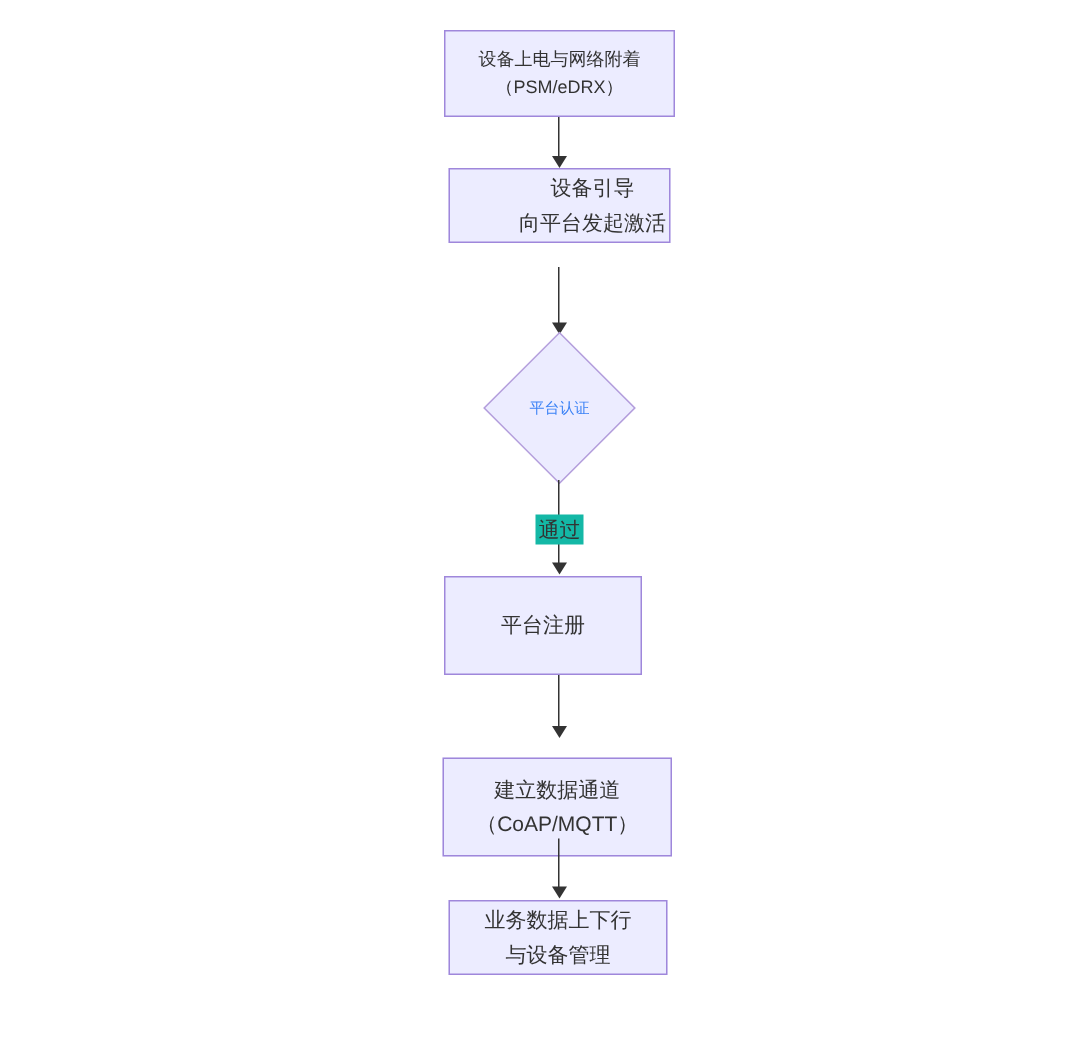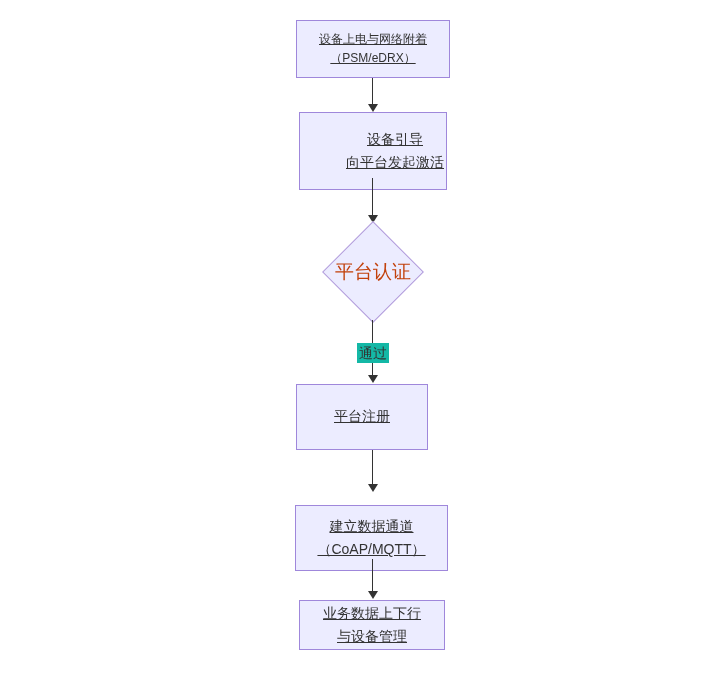--- a/index.html
+++ b/index.html
@@ -20,43 +20,42 @@
     background: #ececff;
     border: 1px solid #9f87db;
     color: #333333;
     display: flex;
     flex-direction: column;
     align-items: center;
     justify-content: center;
     text-align: center;
     font-size: 14px;
     line-height: 1.65;
-    text-decoration: underline;
   }
   .node-rect.small-font { font-size: 12px; line-height: 1.6; }
   .node-line { display: block; white-space: nowrap; }
 
   
   .diamond-box { position: absolute; left: 322px; top: 223px; width: 102px; height: 98px; }
   .diamond-shape {
     position: absolute;
     left: 50%; top: 50%;
     width: 70px; height: 70px;
     transform: translate(-50%, -50%) rotate(45deg);
     background: #ececff;
     border: 1px solid #b39ddb;
   }
   .diamond-label {
     position: absolute;
     left: 0; top: 0; right: 0; bottom: 0;
     display: flex;
     align-items: center;
     justify-content: center;
-    font-size: 19px;
-    color: #c2410c;
+    font-size: 10px;
+    color: #3b82f6;
     white-space: nowrap;
   }
 
   
   .edge-line {
     position: absolute;
     left: 372px;
     width: 1px;
     background: #333333;
   }
@@ -76,21 +75,21 @@
     background: #14b8a6;
     color: #333333;
     font-size: 14px;
     padding: 0 2px;
     line-height: 20px;
     white-space: nowrap;
   }
 
   
   .n1 { left: 296px; top: 20px;  width: 154px; height: 58px; }
-  .n2 { left: 299px; top: 112px; width: 148px; height: 78px; padding-left: 44px; }
+  .n2 { left: 299px; top: 112px; width: 148px; height: 50px; padding-left: 44px; }
   .n4 { left: 296px; top: 384px; width: 132px; height: 66px; }
   .n5 { left: 295px; top: 493px; width: 153px; height: 66px; margin-top: 12px; }
   .n6 { left: 299px; top: 600px; width: 146px; height: 50px; }
 
   .e1-line { top: 78px;  height: 27px; }  .e1-head { top: 104px; }
   .e2-line { top: 178px; height: 38px; }  .e2-head { top: 215px; }
   .e3-line { top: 320px; height: 56px; }  .e3-head { top: 375px; }
   .e4-line { top: 450px; height: 35px; }  .e4-head { top: 484px; }
   .e5-line { top: 559px; height: 33px; }  .e5-head { top: 591px; }
 </style>

